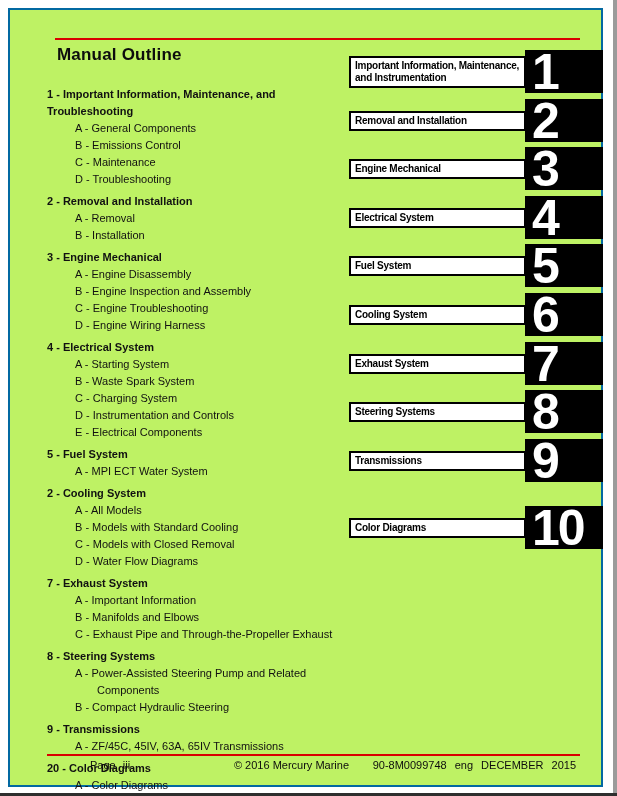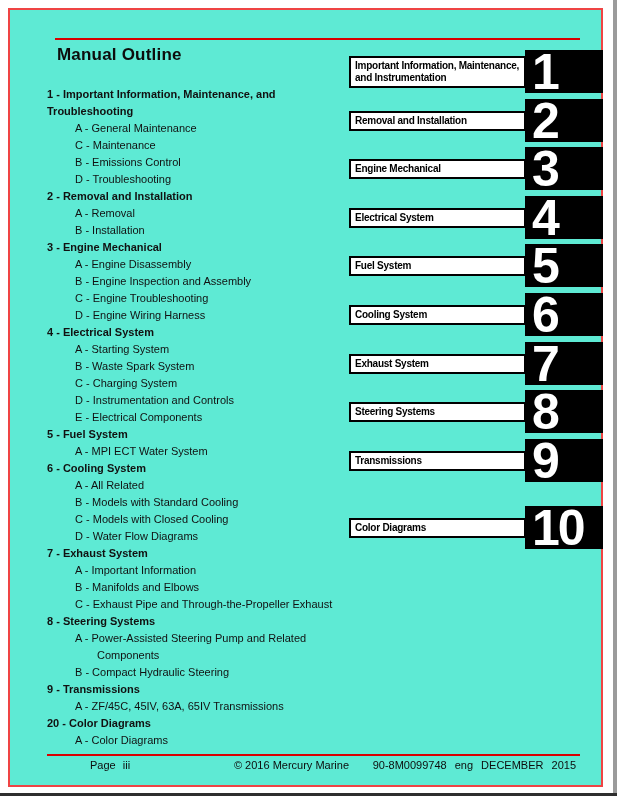--- a/index.html
+++ b/index.html
@@ -15,36 +15,36 @@
     position:absolute; top:0; right:0; width:4px; height:100%;
     background:#9b9b9b;
   }
   .shadow-bottom {
     position:absolute; left:0; bottom:0; width:100%; height:3px;
     background:#2e2e2e;
   }
   .page {
     position:absolute; left:8px; top:8px;
     width:595px; height:779px;
-    border:2px solid #ef4444;
-    background:#5eead4;
+    border:2px solid #0369a1;
+    background:#bef264;
   }
   .rule { position:absolute; height:2px; background:#d90000; }
   .rule-top { left:45px; top:28px; width:525px; }
   .rule-bottom { left:37px; top:744px; width:533px; }
   .title {
     position:absolute; left:47px; top:35px;
     font-size:17px; font-weight:bold; letter-spacing:0.2px;
     color:#0d0d0d;
   }
   .outline {
     position:absolute; left:37px; top:76px; width:308px;
     font-size:11px; line-height:17px;
   }
-  .section + .section .sec-h { }
+  .section + .section .sec-h { margin-top:5px; }
   .sec-h { font-weight:bold; }
   .sec-i { padding-left:50px; text-indent:-22px; }
   .tab-row { position:absolute; left:0; right:-2px; height:43px; }
   .tab-num {
     position:absolute; right:0; top:0;
     width:78px; height:43px;
     background:#000000; color:#ffffff;
     font-weight:bold; font-size:50px; line-height:44px;
     padding-left:7px; letter-spacing:-2px;
     overflow:hidden;
@@ -72,23 +72,23 @@
 
 <div class="page">
 
   <div class="rule rule-top"></div>
 
   <div class="title">Manual Outline</div>
 
   <div class="outline">
     <div class="section">
       <div class="sec-h">1 - Important Information, Maintenance, and Troubleshooting</div>
-      <div class="sec-i">A - General Maintenance</div>
+      <div class="sec-i">A - General Components</div>
+      <div class="sec-i">B - Emissions Control</div>
       <div class="sec-i">C - Maintenance</div>
-      <div class="sec-i">B - Emissions Control</div>
       <div class="sec-i">D - Troubleshooting</div>
     </div>
     <div class="section">
       <div class="sec-h">2 - Removal and Installation</div>
       <div class="sec-i">A - Removal</div>
       <div class="sec-i">B - Installation</div>
     </div>
     <div class="section">
       <div class="sec-h">3 - Engine Mechanical</div>
       <div class="sec-i">A - Engine Disassembly</div>
@@ -102,24 +102,24 @@
       <div class="sec-i">B - Waste Spark System</div>
       <div class="sec-i">C - Charging System</div>
       <div class="sec-i">D - Instrumentation and Controls</div>
       <div class="sec-i">E - Electrical Components</div>
     </div>
     <div class="section">
       <div class="sec-h">5 - Fuel System</div>
       <div class="sec-i">A - MPI ECT Water System</div>
     </div>
     <div class="section">
-      <div class="sec-h">6 - Cooling System</div>
-      <div class="sec-i">A - All Related</div>
+      <div class="sec-h">2 - Cooling System</div>
+      <div class="sec-i">A - All Models</div>
       <div class="sec-i">B - Models with Standard Cooling</div>
-      <div class="sec-i">C - Models with Closed Cooling</div>
+      <div class="sec-i">C - Models with Closed Removal</div>
       <div class="sec-i">D - Water Flow Diagrams</div>
     </div>
     <div class="section">
       <div class="sec-h">7 - Exhaust System</div>
       <div class="sec-i">A - Important Information</div>
       <div class="sec-i">B - Manifolds and Elbows</div>
       <div class="sec-i">C - Exhaust Pipe and Through-the-Propeller Exhaust</div>
     </div>
     <div class="section">
       <div class="sec-h">8 - Steering Systems</div>

